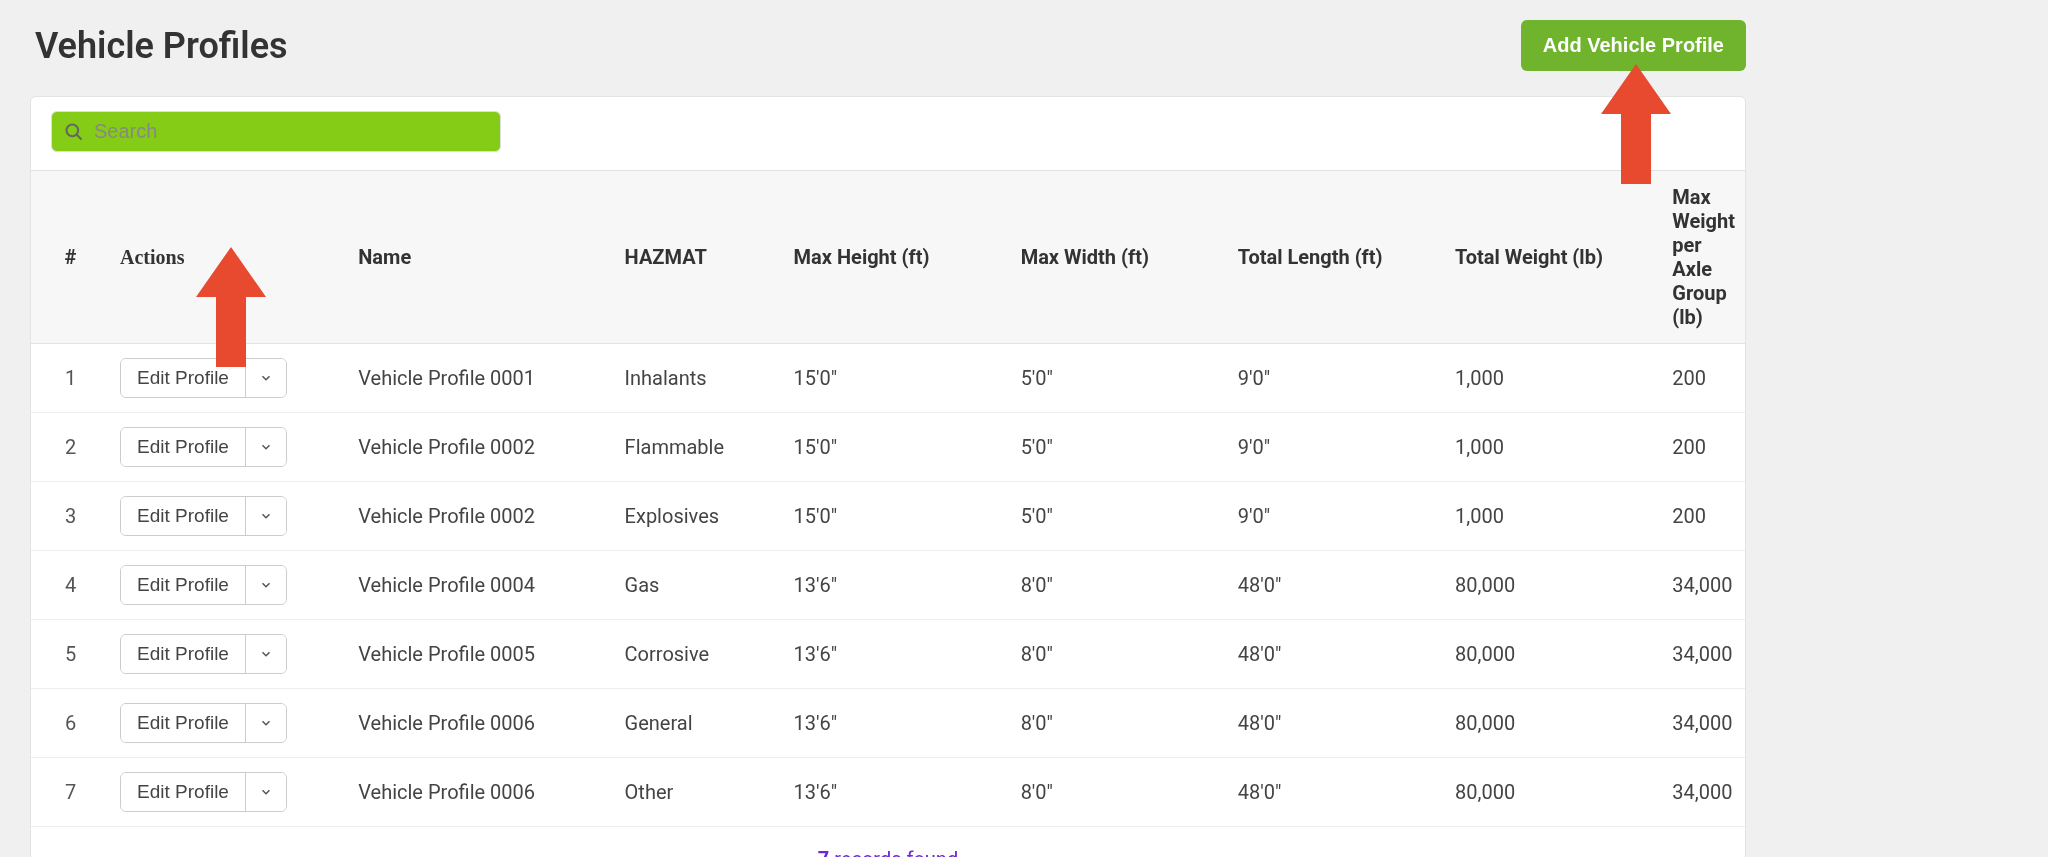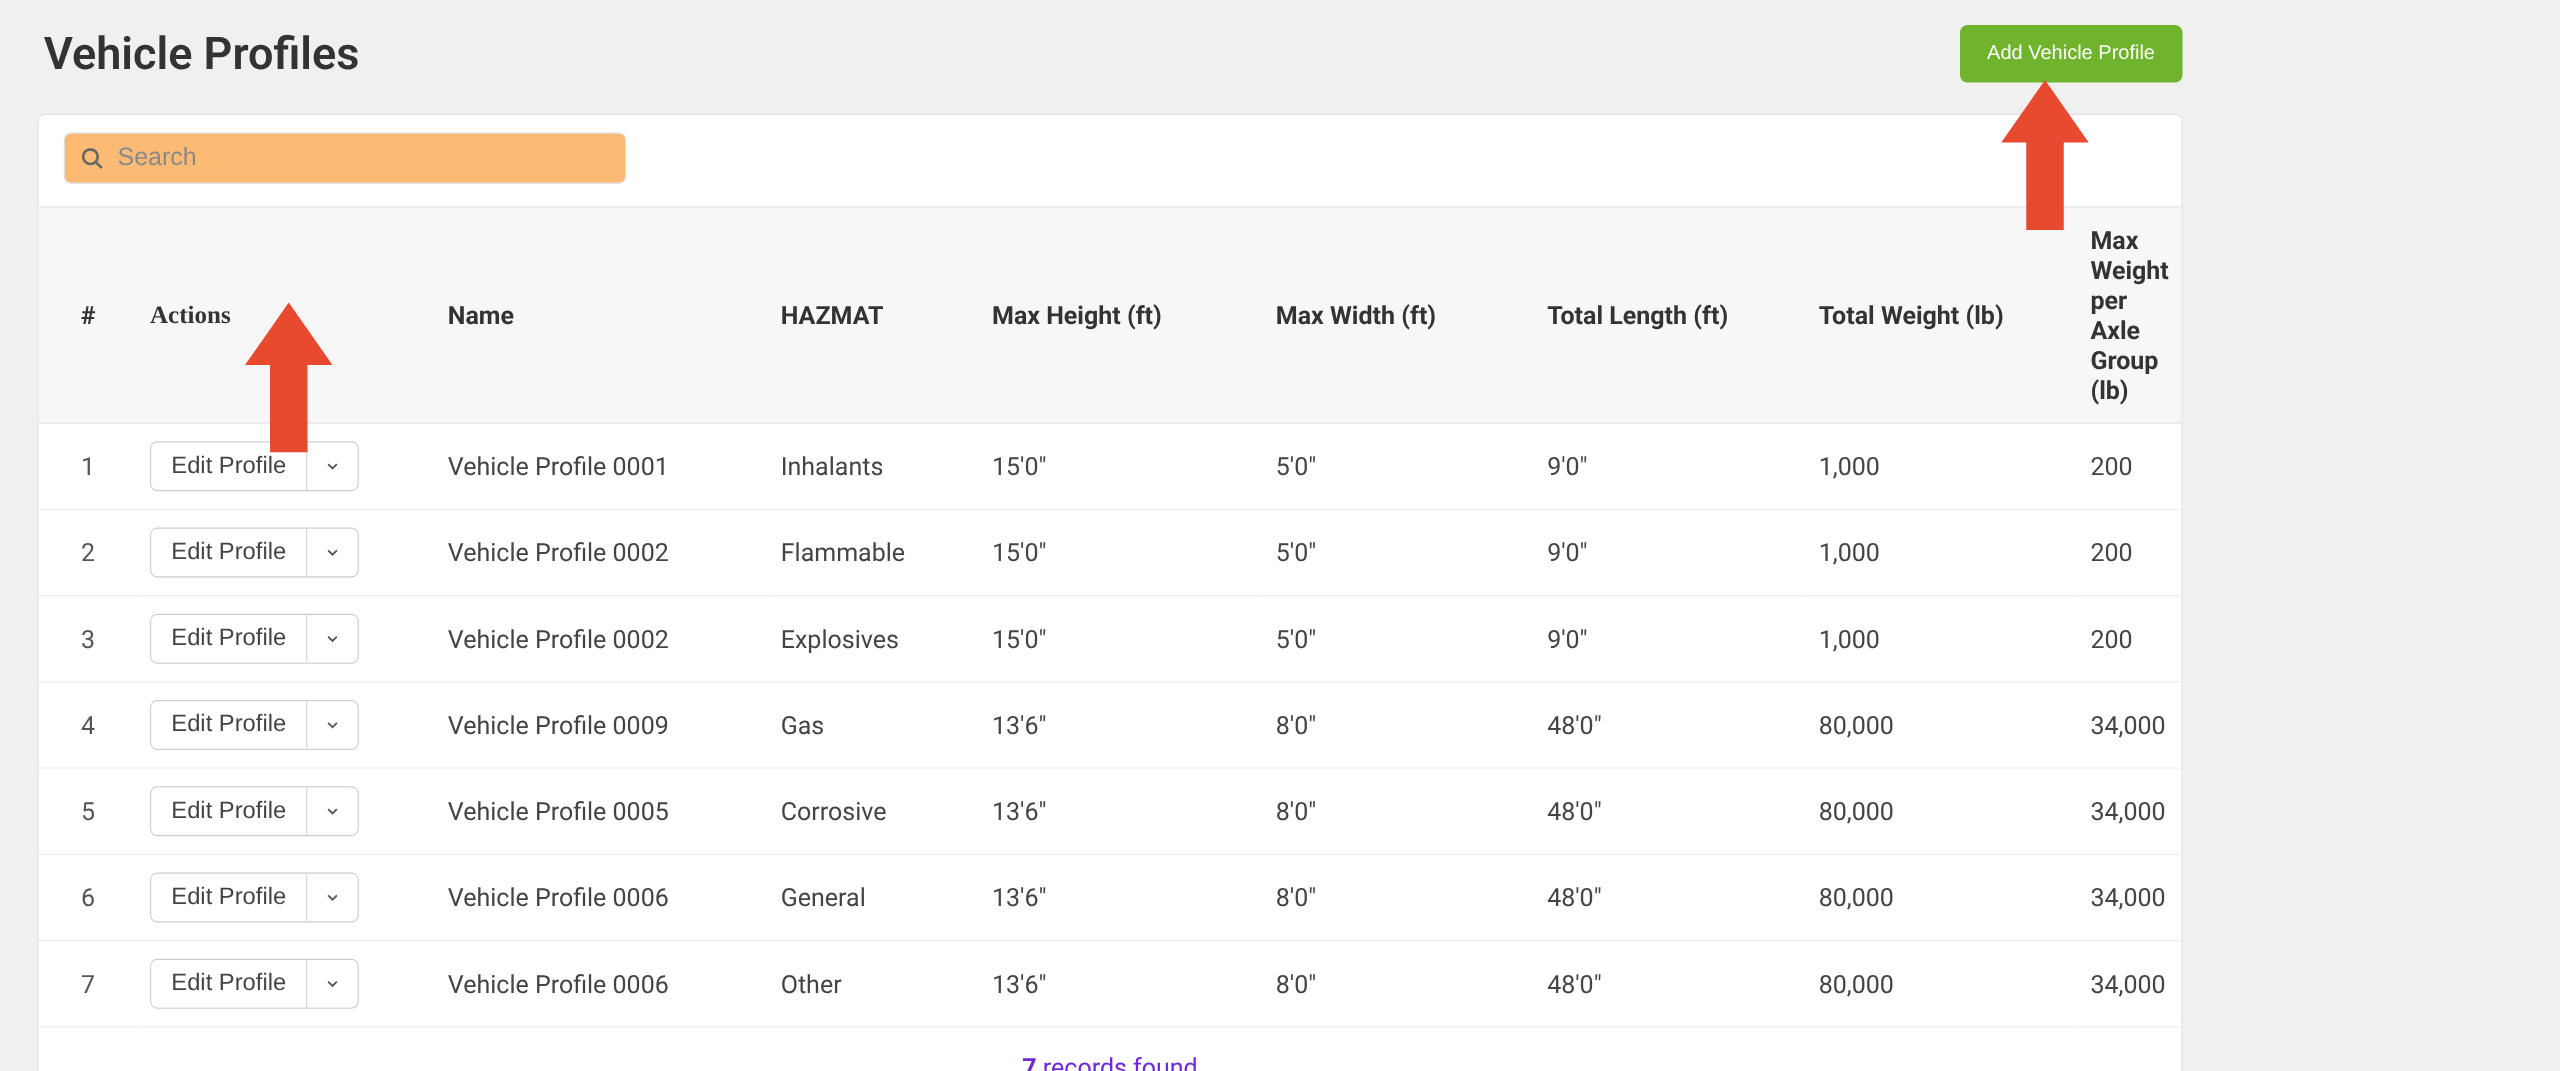--- a/index.html
+++ b/index.html
@@ -26,42 +26,42 @@
     font-size: 36px;
     font-weight: 600;
     color: #333;
   }
   .add-btn {
     background: #6fb42c;
     color: #fff;
     border: none;
     border-radius: 6px;
     padding: 14px 22px;
-    font-size: 16px;
-    font-weight: 400;
+    font-size: 20px;
+    font-weight: 700;
     cursor: pointer;
   }
   .panel {
     background: #fff;
     border: 1px solid #e3e3e3;
     border-radius: 6px;
     overflow: visible;
     position: relative;
   }
   .search-wrap {
     padding: 14px 20px 18px 20px;
   }
   .search-box {
     display: flex;
     align-items: center;
     width: 450px;
     border: 1px solid #ddd;
     border-radius: 6px;
     padding: 8px 12px;
-    background: #fdba74;
+    background: #84cc16;
   }
   .search-box svg { flex: 0 0 auto; margin-right: 10px; }
   .search-box input {
     border: none;
     outline: none;
     font-size: 20px;
     color: #555;
     flex: 1;
     background: transparent;
   }
@@ -240,21 +240,21 @@
           <tr>
             <td class="num-cell">4</td>
             <td><div class="edit-group">
                 <button class="edit-btn">Edit Profile</button>
                 <button class="caret-btn">
                   <svg width="14" height="14" viewBox="0 0 24 24" fill="none" stroke="#555" stroke-width="2.5">
                     <polyline points="6 9 12 15 18 9"></polyline>
                   </svg>
                 </button>
               </div></td>
-            <td>Vehicle Profile 0009</td>
+            <td>Vehicle Profile 0004</td>
             <td>Gas</td>
             <td>13'6"</td>
             <td>8'0"</td>
             <td>48'0"</td>
             <td>80,000</td>
             <td>34,000</td>
           </tr>
           <tr>
             <td class="num-cell">5</td>
             <td><div class="edit-group">

